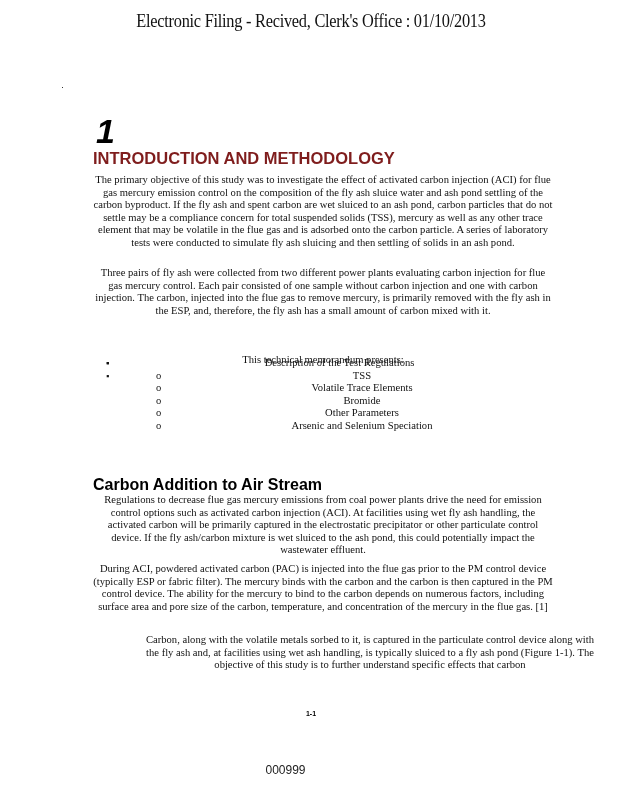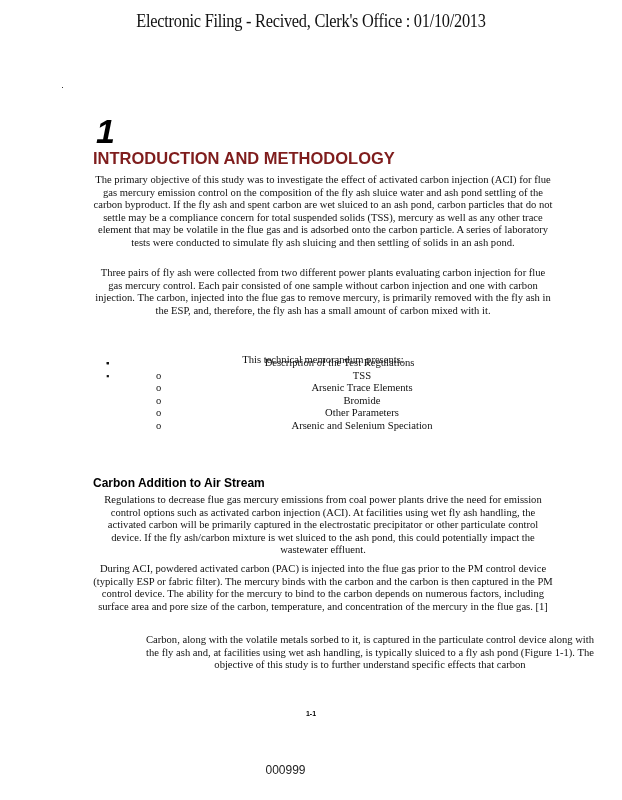--- a/index.html
+++ b/index.html
@@ -29,21 +29,21 @@
     .p3 { top: 354px; }
     .bullets { top: 357px; }
     ul.l1 { list-style: none; margin: 0; padding: 0 0 0 13px; }
     ul.l1 > li { position: relative; padding-left: 20px; }
     ul.l1 > li .b { position: absolute; left: 0; top: 0; font-size: 9px; }
     ul.l2 { list-style: none; margin: 0; padding: 0 0 0 30px; }
     ul.l2 > li { position: relative; padding-left: 15px; }
     ul.l2 > li .o { position: absolute; left: 0; top: 0; }
     .section-head {
       position: absolute; left: 93px; top: 476px;
-      font-family: "Liberation Sans", sans-serif; font-weight: bold; font-size: 12px; color: #000;
+      font-family: "Liberation Sans", sans-serif; font-weight: bold; font-size: 16px; color: #000;
     }
     .p4 { top: 494px; }
     .p5 { top: 563px; }
     .p6 { top: 634px; margin-left: 47px; }
     .page-num {
       position: absolute; left: 0; width: 622px; top: 710px; text-align: center;
       font-family: "Liberation Sans", sans-serif; font-size: 7px; font-weight: bold; color: #000;
     }
     .bates {
       position: absolute; left: 0; width: 571px; top: 763px; text-align: center;
@@ -77,21 +77,21 @@
       <span class="b">▪</span>
     </li>
     <li>
       <span class="b">▪</span>
       <span>Description of the Test Regulations</span>
     </li>
     <li>
       <span class="b">▪</span>
       <ul class="l2">
         <li><span class="o">o</span><span>TSS</span></li>
-        <li><span class="o">o</span><span>Arsenic Trace Elements</span></li>
+        <li><span class="o">o</span><span>Volatile Trace Elements</span></li>
         <li><span class="o">o</span><span>Bromide</span></li>
         <li><span class="o">o</span><span>Other Parameters</span></li>
         <li><span class="o">o</span><span>Arsenic and Selenium Speciation</span></li>
       </ul>
     </li>
   </ul>
 </div>
 
 <div class="section-head">Carbon Addition to Air Stream</div>
 

